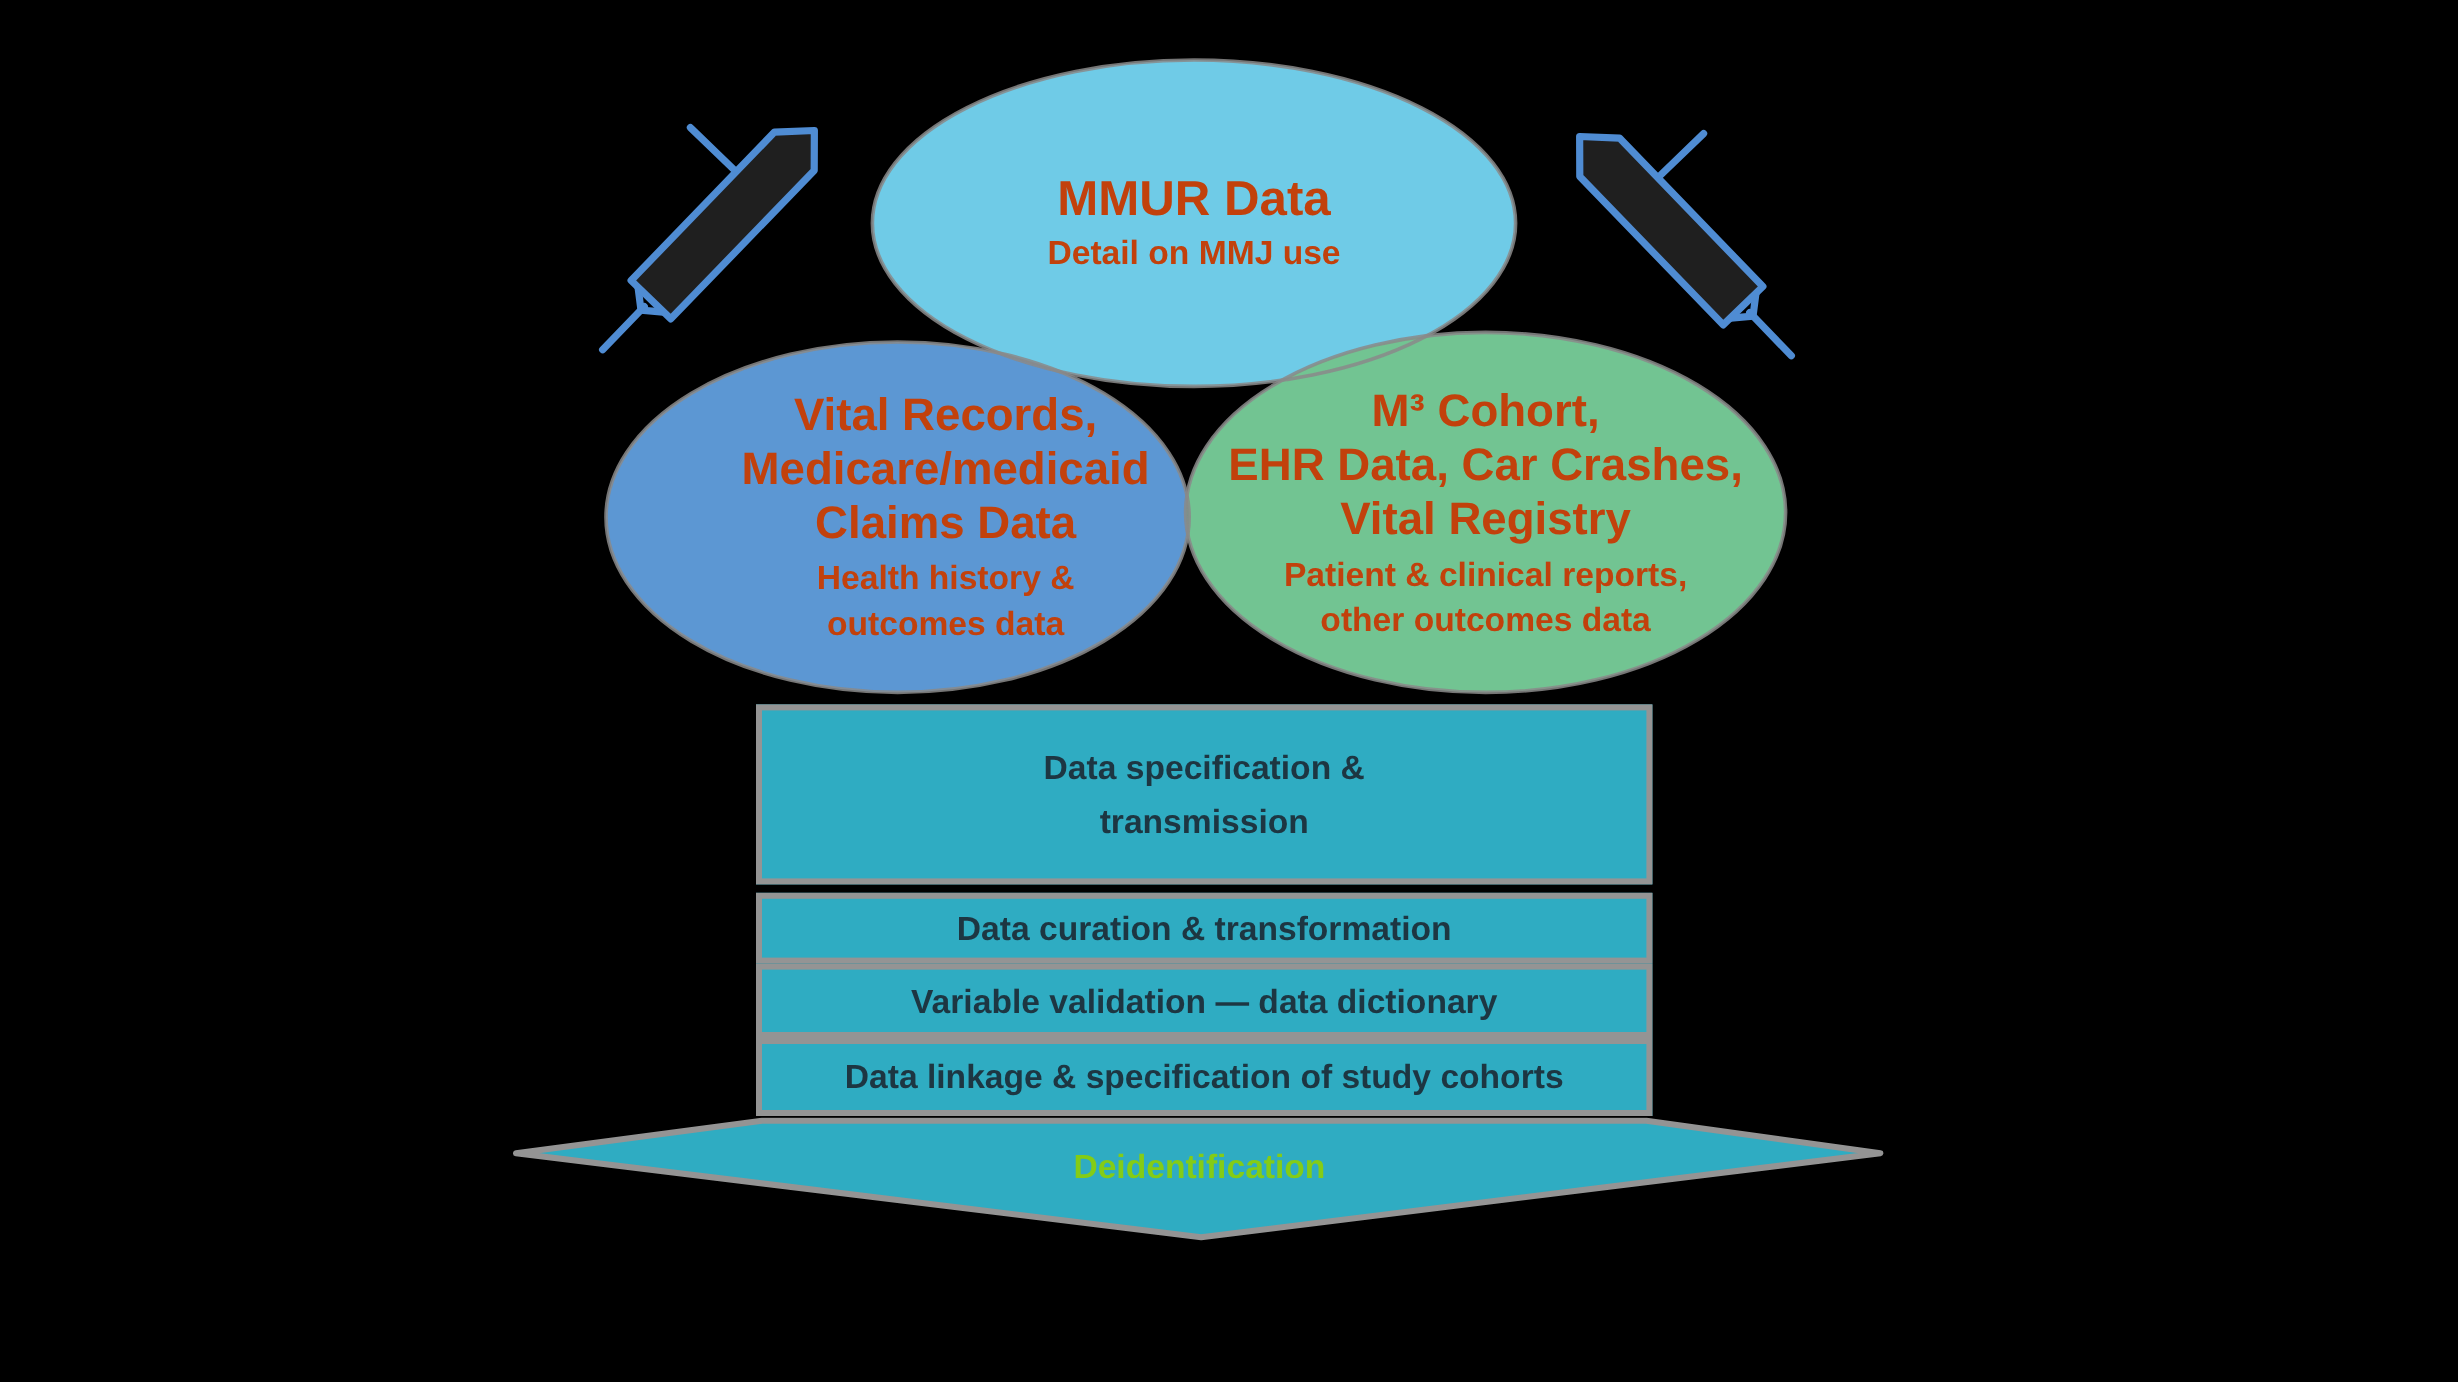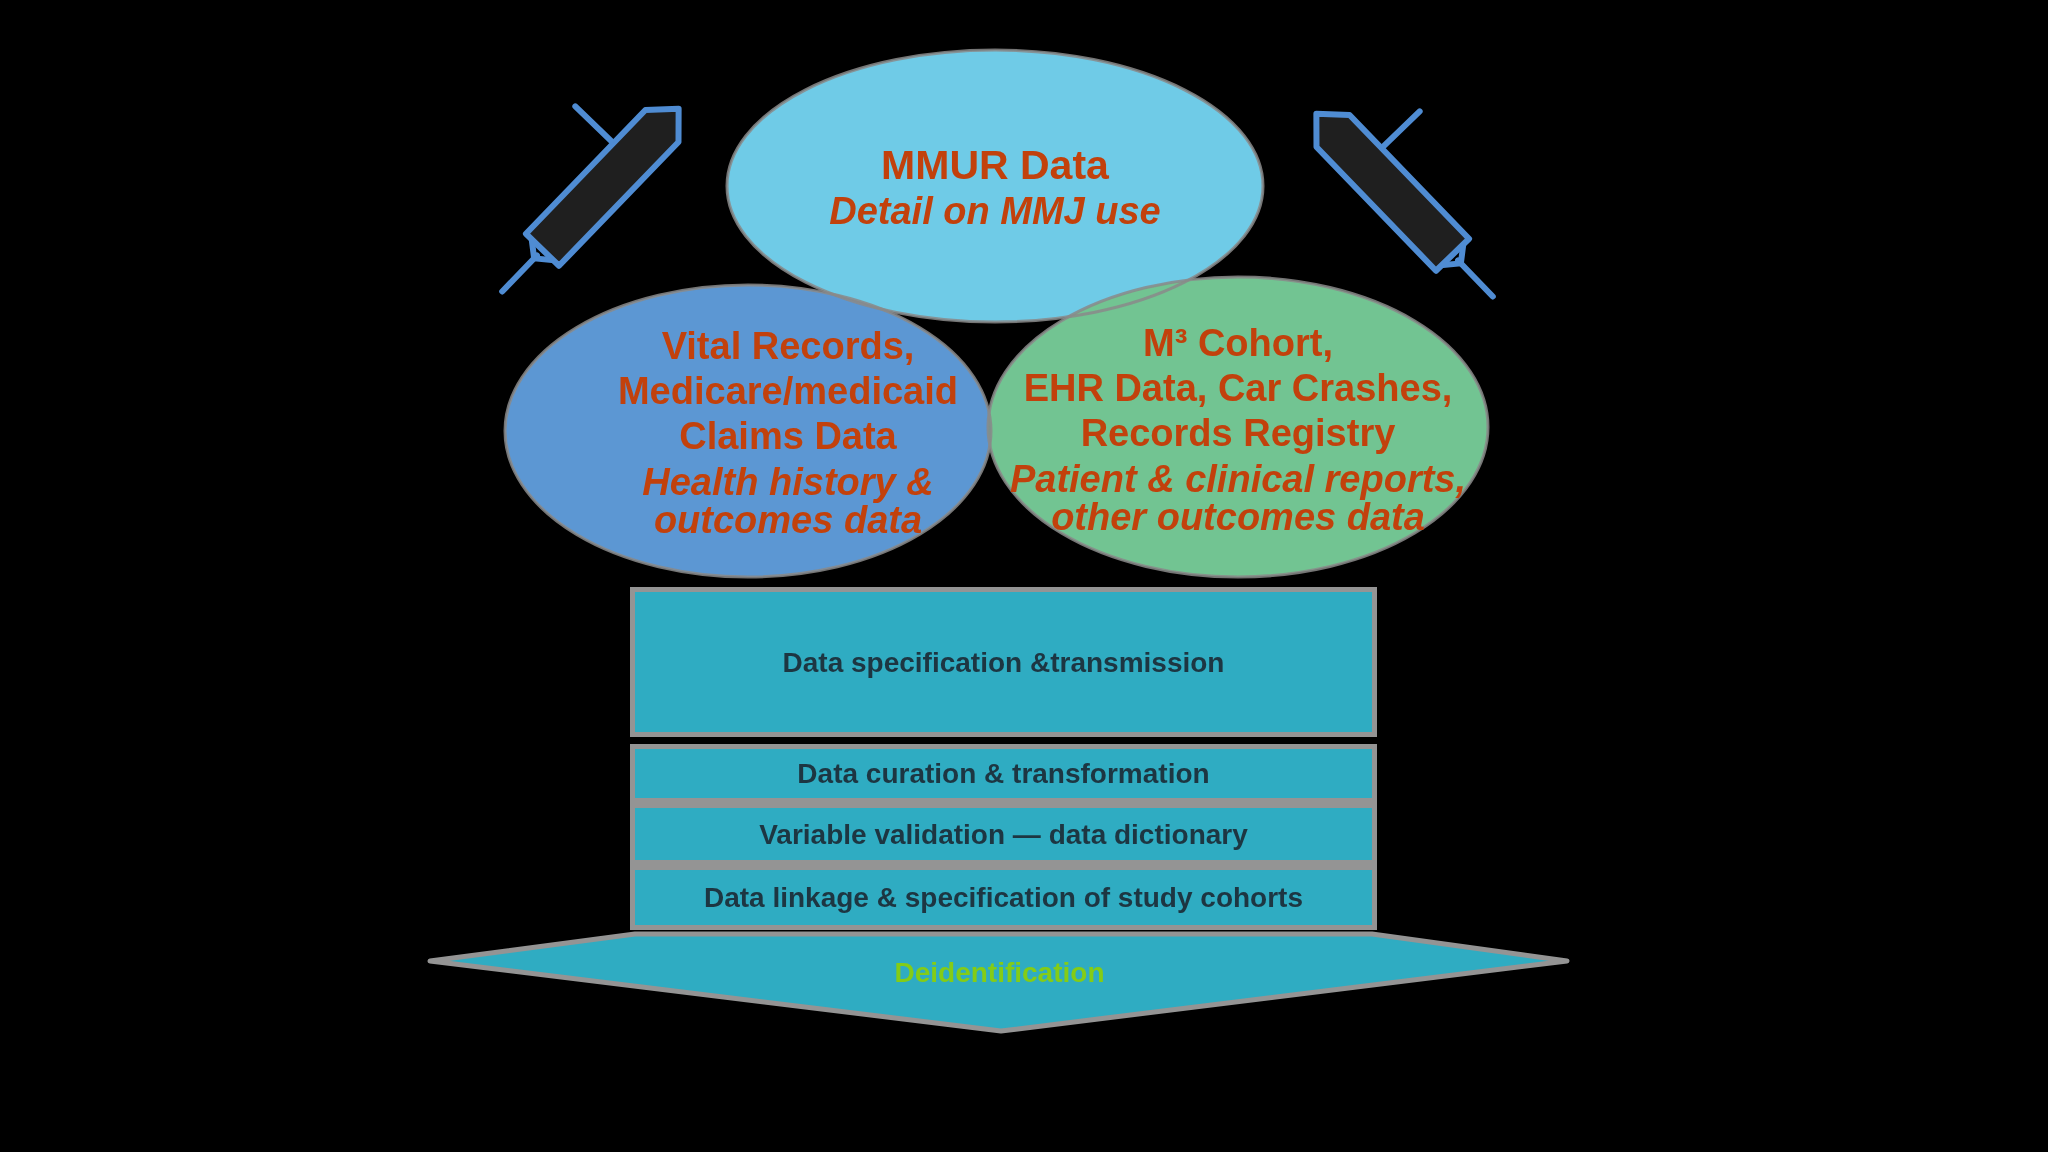--- a/index.html
+++ b/index.html
@@ -10,26 +10,26 @@
   .abs{position:absolute;}
   svg{display:block;}
   
   .etext{
     position:absolute;display:flex;flex-direction:column;
     align-items:center;justify-content:center;text-align:center;
     color:#c2410c;
   }
   .etitle{font-weight:700;font-size:38px;line-height:45px;}
   .etitle.big{font-size:41px;}
-  .esub{font-weight:700;font-style:italic;font-size:38px;line-height:38px;margin-top:4px;}
+  .esub{font-weight:700;font-size:28px;line-height:38px;margin-top:4px;}
   
   .pbar{
     position:absolute;left:630px;width:747px;
     box-sizing:border-box;border:5px solid #949494;background:#2facc2;
-    display:flex;align-items:center;justify-content:center;
+    display:flex;flex-direction:column;align-items:center;justify-content:center;
     text-align:center;color:#1d3642;font-weight:700;font-size:28px;line-height:45px;
   }
   .arrow-label{
     position:absolute;left:427px;top:945px;width:1145px;height:56px;
     display:flex;align-items:center;justify-content:center;
     color:#84cc16;font-weight:700;font-size:28px;
   }
 </style>
 </head>
 <body>
@@ -88,21 +88,21 @@
     <div class="esub">
       <div>Health history &amp;</div>
       <div>outcomes data</div>
     </div>
   </div>
 
   <div class="etext" style="left:988px;top:292px;width:500px;height:272px;">
     <div class="etitle">
       <div>M³ Cohort,</div>
       <div>EHR Data, Car Crashes,</div>
-      <div>Records Registry</div>
+      <div>Vital Registry</div>
     </div>
     <div class="esub">
       <div>Patient &amp; clinical reports,</div>
       <div>other outcomes data</div>
     </div>
   </div>
 
   <div class="pbar" style="top:587px;height:150px;">
     <span>Data specification &amp;</span>
     <span>transmission</span>

